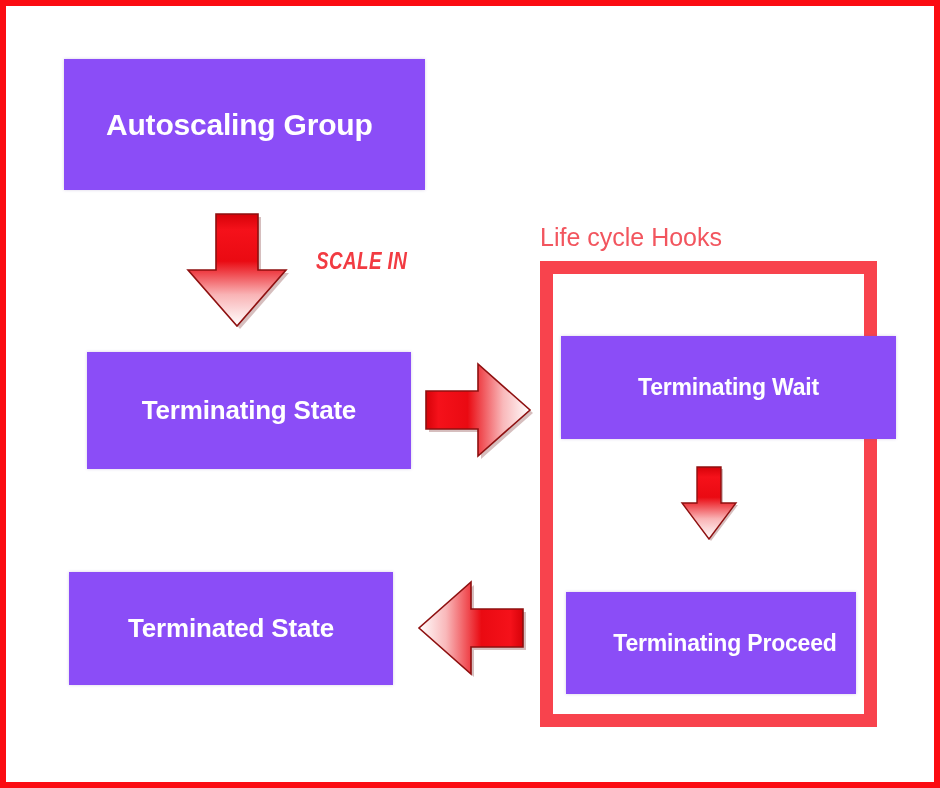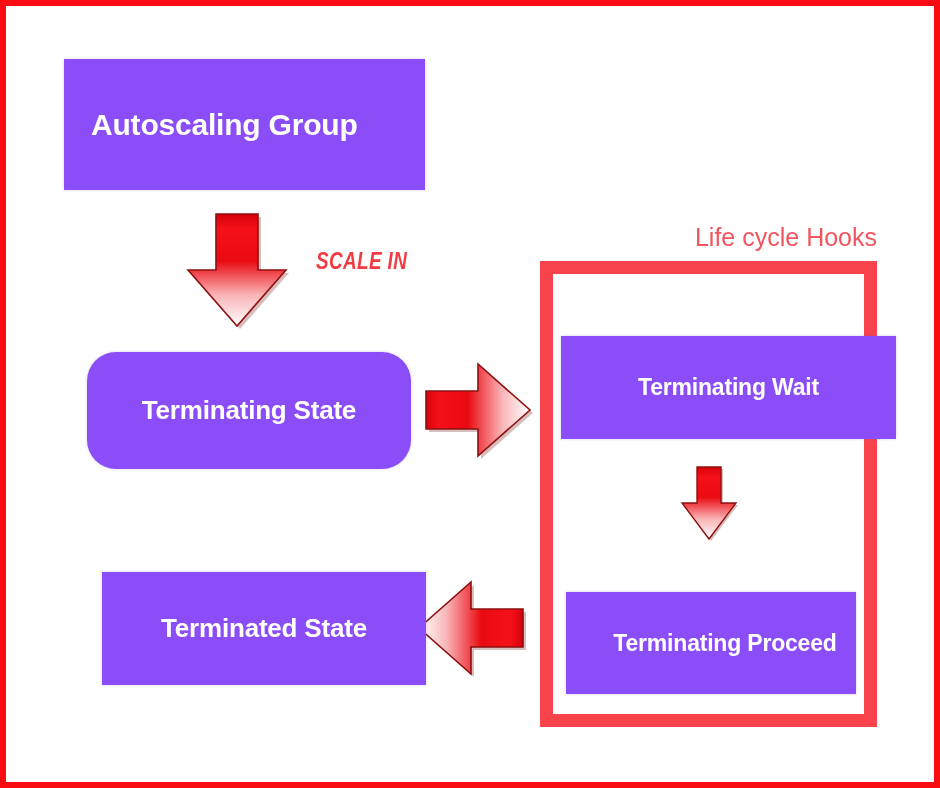--- a/index.html
+++ b/index.html
@@ -46,34 +46,33 @@
     box-shadow: 0 0 3px rgba(120,90,170,0.28);
   }
 
   #box-autoscaling-group {
     left: 64px;
     top: 59px;
     width: 361px;
     height: 131px;
     font-size: 30px;
     justify-content: flex-start;
-    padding-left: 27px;
+    padding-left: 42px;
   }
 
   #box-terminating-state {
     left: 87px;
     top: 352px;
     width: 324px;
     height: 117px;
     font-size: 26px;
-    border-radius: 29px;
   }
 
   #box-terminated-state {
-    left: 102px;
+    left: 69px;
     top: 572px;
     width: 324px;
     height: 113px;
     font-size: 26px;
   }
 
   #box-terminating-wait {
     left: 561px;
     top: 336px;
     width: 335px;
@@ -89,21 +88,21 @@
     font-size: 23px;
     padding-left: 28px;
   }
 
   
   #hooks-title {
     position: absolute;
     left: 540px;
     top: 223px;
     width: 337px;
-    text-align: right;
+    text-align: left;
     font-size: 25px;
     color: #f2555e;
     font-weight: normal;
     white-space: nowrap;
   }
 
   #hooks-frame {
     position: absolute;
     left: 540px;
     top: 261px;

